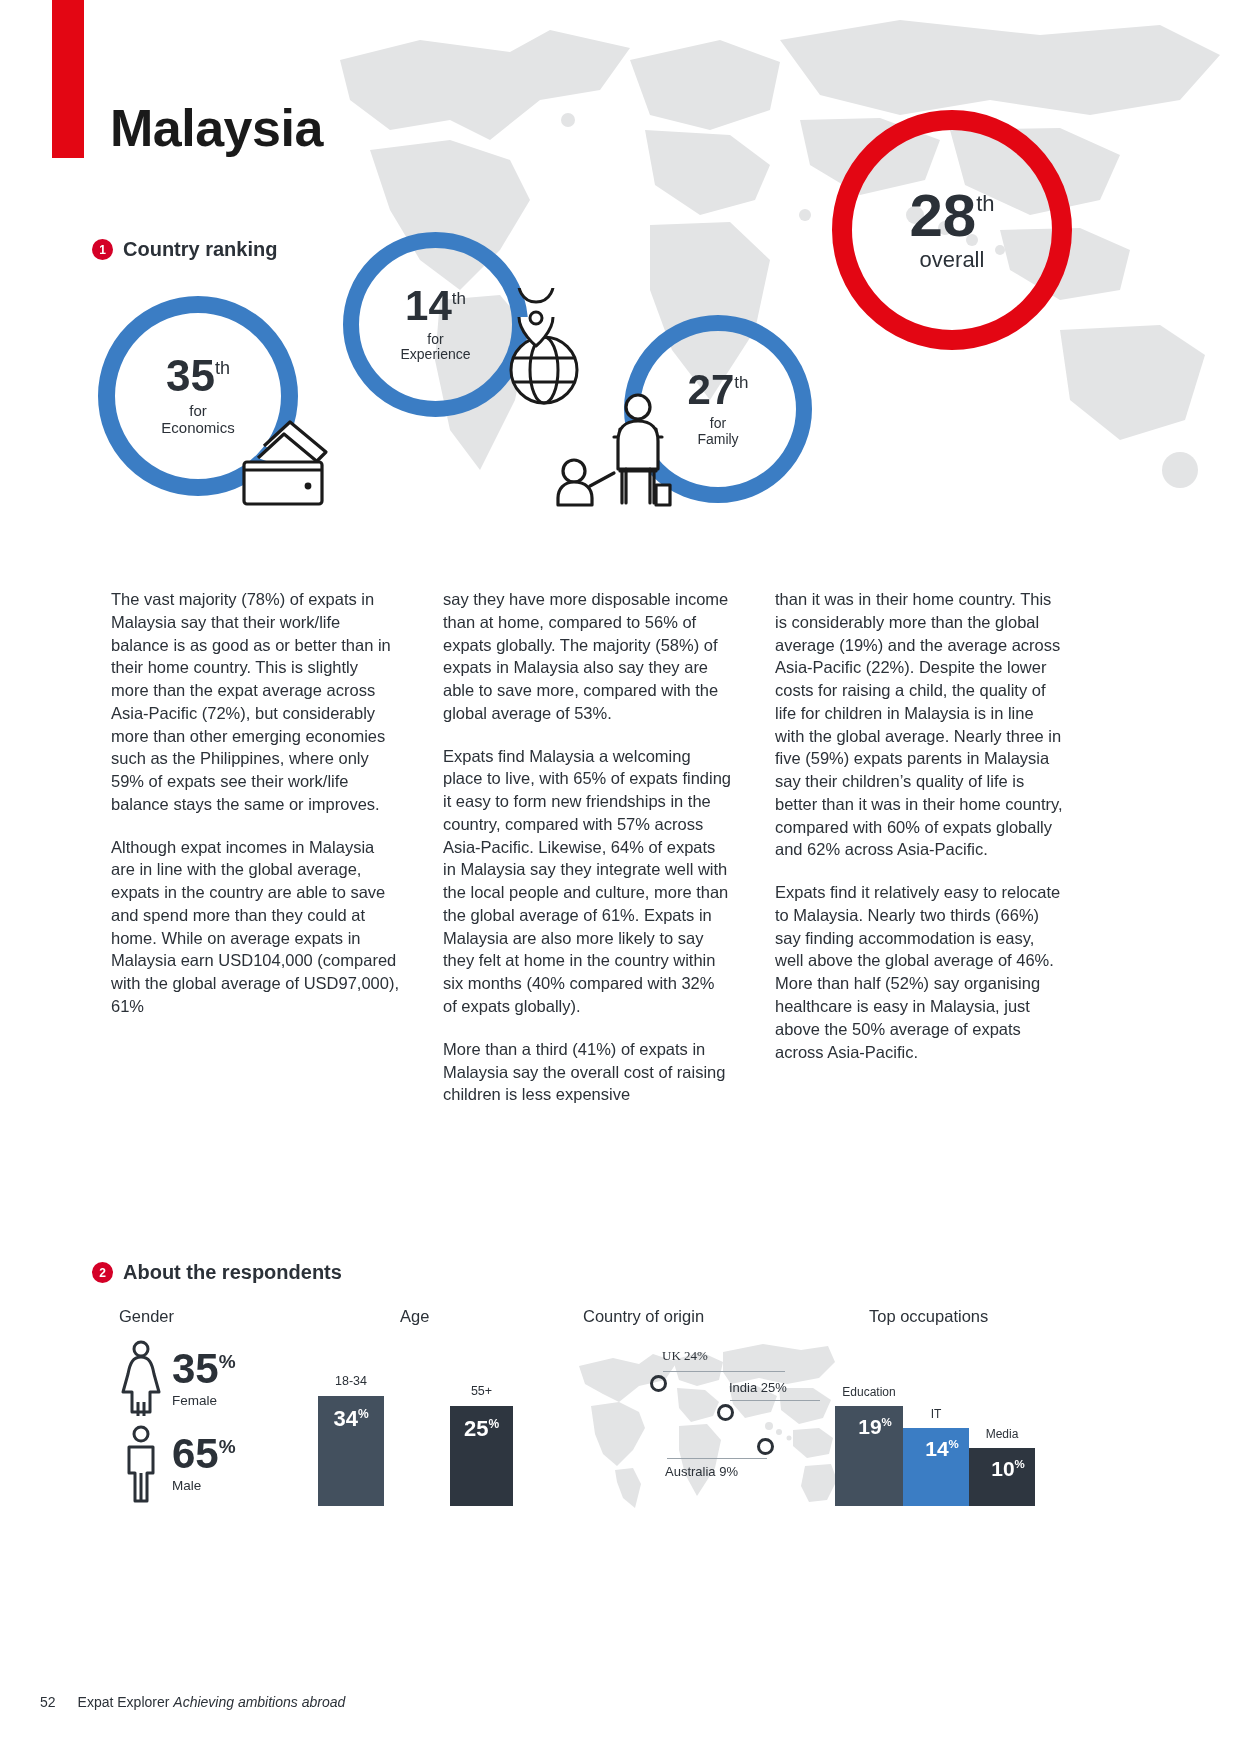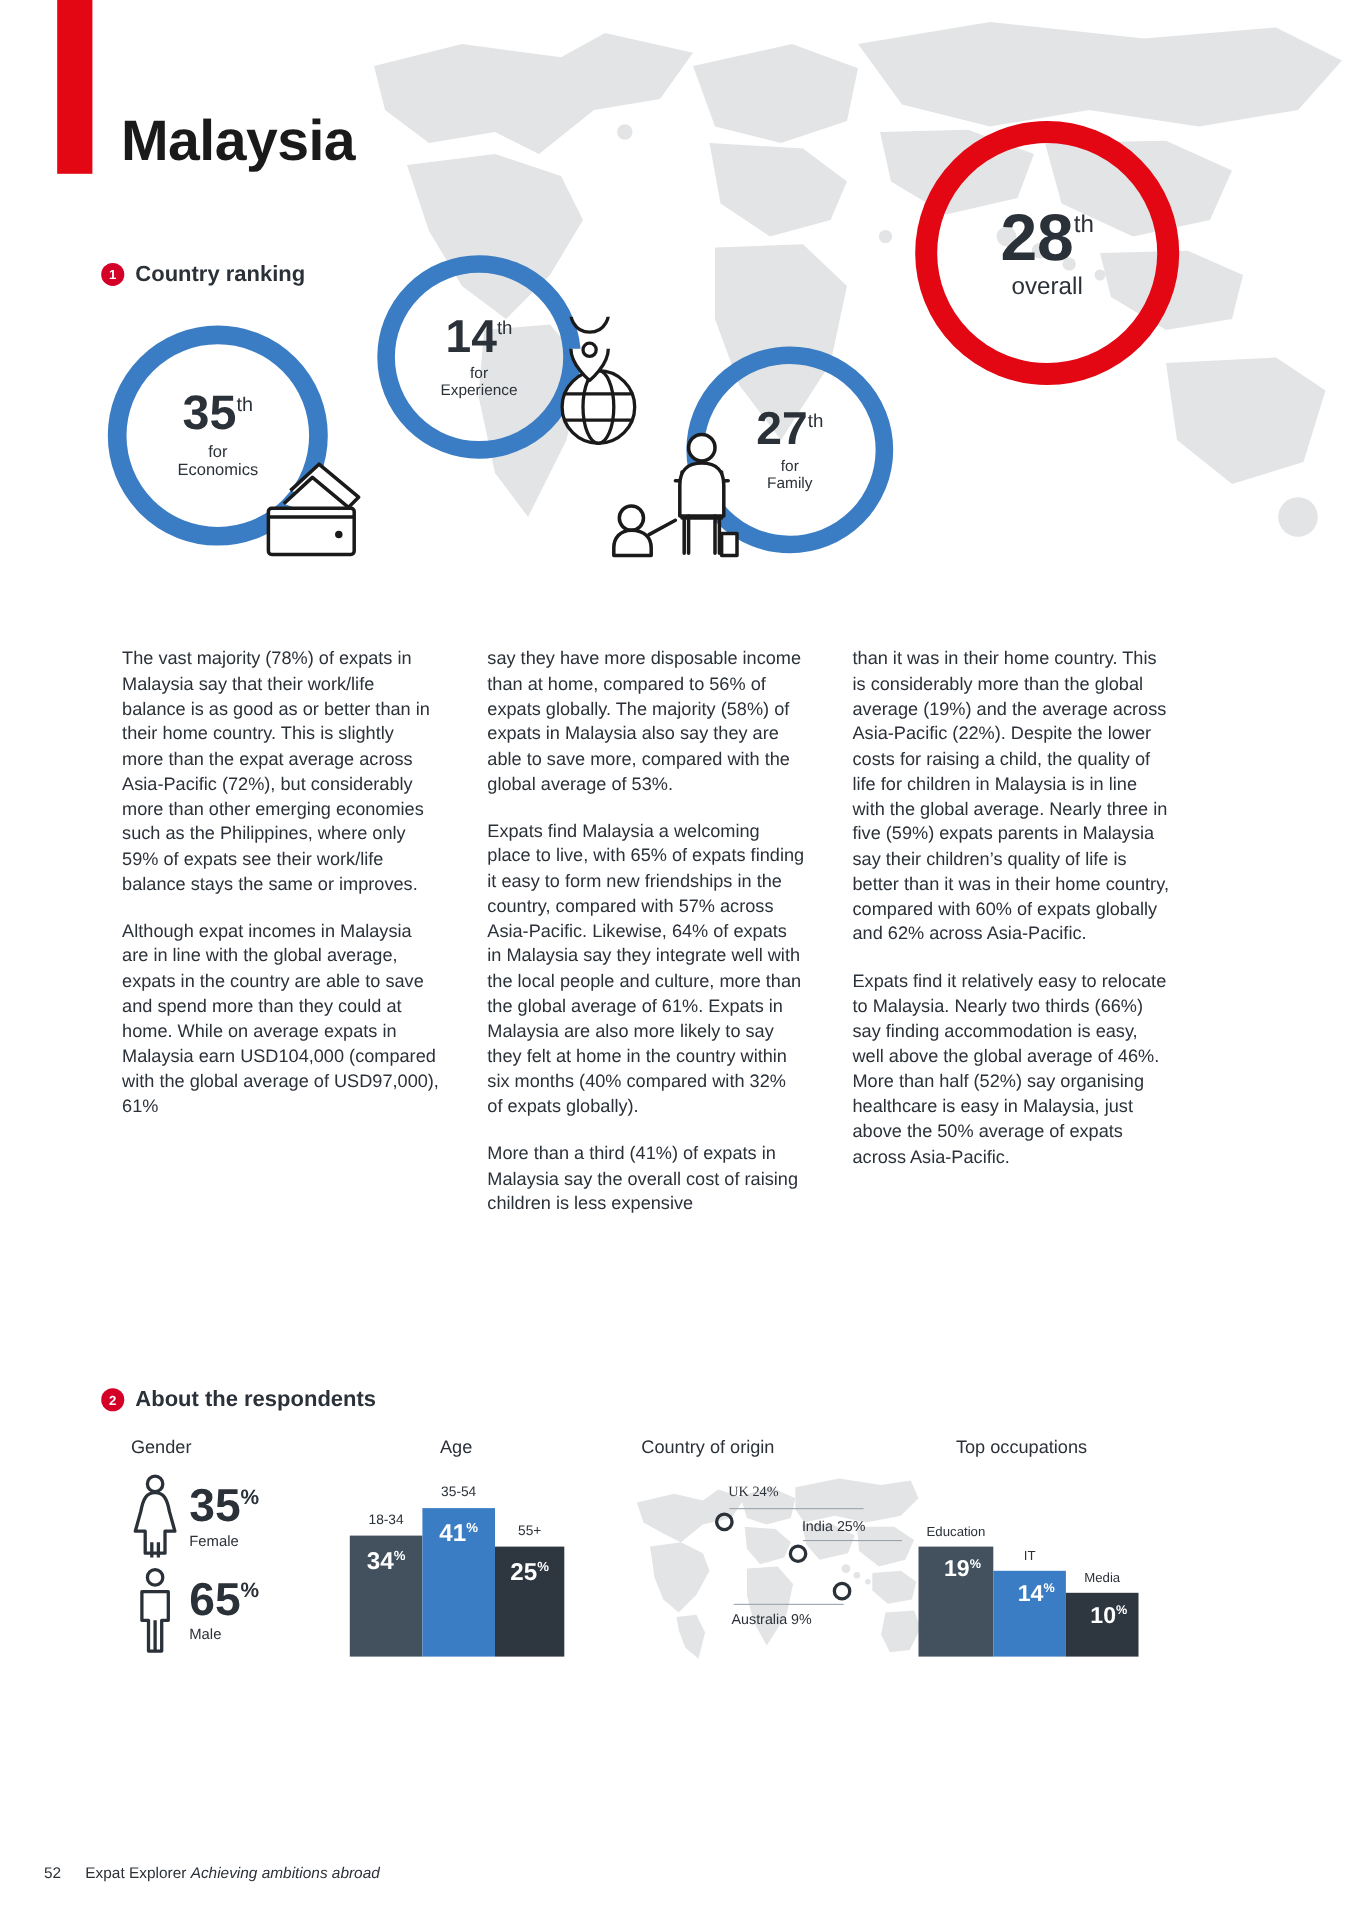--- a/index.html
+++ b/index.html
@@ -353,24 +353,20 @@
       </div>
       <div class="gender-lbl">Male</div>
     </div>
   </div>
 
   <div id="age-chart">
     <div class="age-bar" id="age-bar-0">
       <span class="bar-cap">18-34</span>
       <span class="bar-val"><span>34</span><sup>%</sup></span>
     </div>
-    <div class="age-bar" id="age-bar-1">
-      <span class="bar-cap">35-54</span>
-      <span class="bar-val"><span>41</span><sup>%</sup></span>
-    </div>
     <div class="age-bar" id="age-bar-2">
       <span class="bar-cap">55+</span>
       <span class="bar-val"><span>25</span><sup>%</sup></span>
     </div>
   </div>
 
   <div id="origin-map">
     <svg viewBox="0 0 265 170" preserveAspectRatio="none">
       <g fill="#e3e4e5">
         <path d="M6,26 L40,18 L66,24 L80,14 L104,22 L92,40 L66,46 L46,62 L30,54 L12,44 Z"></path>

